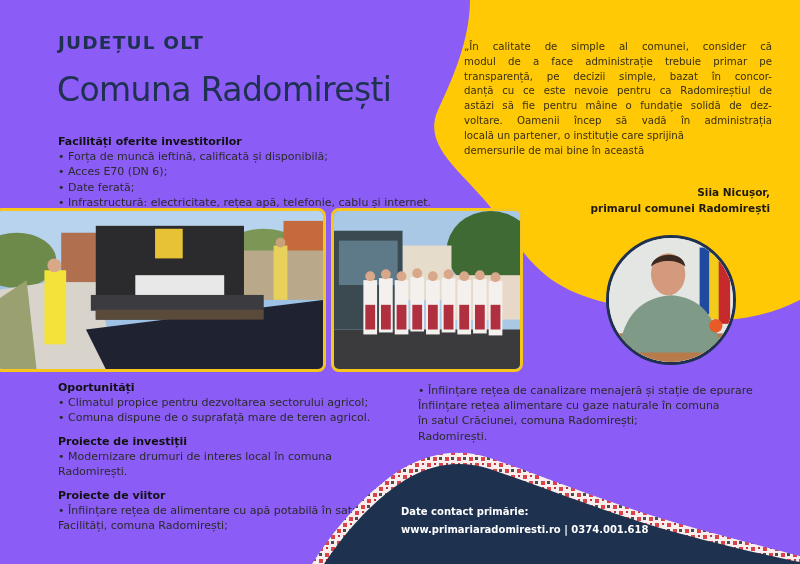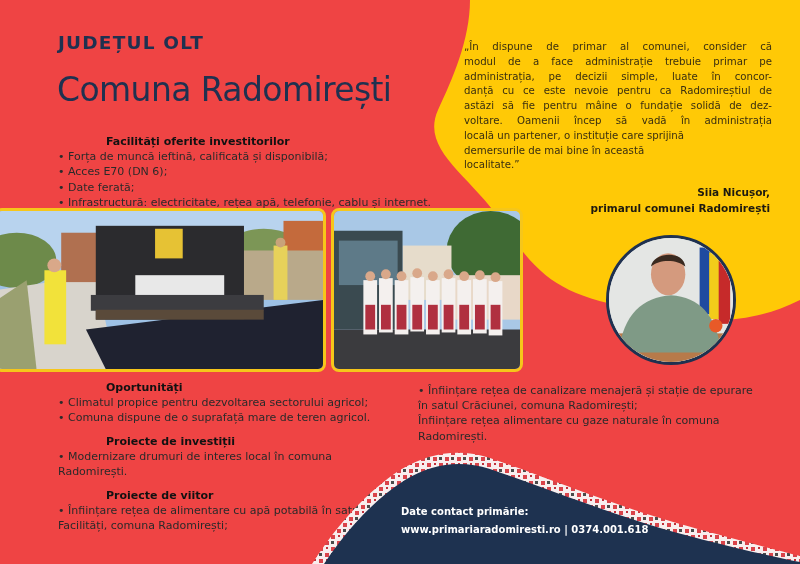--- a/index.html
+++ b/index.html
@@ -1,28 +1,28 @@
 <!DOCTYPE html>
 <html><head>
   <meta charset="utf-8">
   <style>
     * { box-sizing: border-box; margin: 0; padding: 0; }
     html, body { width: 800px; height: 564px; overflow: hidden; background: #ffffff; }
     body { position: relative; font-family: "DejaVu Sans", sans-serif; color: #222; }
 
-    .page { position: absolute; left: 0; top: 0; width: 800px; height: 564px; overflow: hidden; background: #ef4444; }
+    .page { position: absolute; left: 0; top: 0; width: 800px; height: 564px; overflow: hidden; background: #8b5cf6; }
 
     
     .blob { position: absolute; left: 0; top: 0; width: 800px; height: 564px; }
 
     .county { position: absolute; left: 58px; top: 32px; font-family: "DejaVu Sans", sans-serif; font-weight: bold; font-size: 18.5px; letter-spacing: 1.2px; color: #1f3150; }
     .title { position: absolute; left: 57px; top: 70px; font-family: "DejaVu Sans", sans-serif; font-weight: normal; font-size: 33px; letter-spacing: -0.6px; color: #1f3150; white-space: nowrap; }
 
     .section { position: absolute; font-size: 11px; line-height: 15.2px; color: #2a2a2a; }
-    .section h3 { font-size: 11px; font-weight: bold; color: #111; line-height: 15.2px; margin-left: 48px; }
+    .section h3 { font-size: 11px; font-weight: bold; color: #111; line-height: 15.2px; }
     .section .line { display: block; white-space: nowrap; }
 
     .sec-facilitati { left: 58px; top: 134px; }
     .sec-oportunitati { left: 58px; top: 380px; }
     .sec-investitii { left: 58px; top: 434px; }
     .sec-viitor { left: 58px; top: 488px; }
     .sec-right { left: 418px; top: 383px; }
 
     .quote { position: absolute; left: 464px; top: 40px; width: 308px; font-size: 10.2px; line-height: 14.8px; color: #3a2f10; text-align: justify; }
     .quote .ln { display: block; white-space: nowrap; }
@@ -55,29 +55,28 @@
 
   <div class="section sec-facilitati">
     <h3>Facilități oferite investitorilor</h3>
     <span class="line">• Forța de muncă ieftină, calificată și disponibilă;</span>
     <span class="line">• Acces E70 (DN 6);</span>
     <span class="line">• Date ferată;</span>
     <span class="line">• Infrastructură: electricitate, rețea apă, telefonie, cablu și internet.</span>
   </div>
 
   <div class="quote">
-    <span class="ln j">„În dispune de primar al comunei, consider că</span>
+    <span class="ln j">„În calitate de simple al comunei, consider că</span>
     <span class="ln j">modul de a face administrație trebuie primar pe</span>
-    <span class="ln j">administrația, pe decizii simple, luate în concor-</span>
+    <span class="ln j">transparență, pe decizii simple, bazat în concor-</span>
     <span class="ln j">danță cu ce este nevoie pentru ca Radomireștiul de</span>
     <span class="ln j">astăzi să fie pentru mâine o fundație solidă de dez-</span>
     <span class="ln j">voltare. Oamenii încep să vadă în administrația</span>
     <span class="ln r">locală un partener, o instituție care sprijină</span>
     <span class="ln r">demersurile de mai bine în această</span>
-    <span class="ln r">localitate.”</span>
   </div>
   <div class="signature">
     <div>Siia Nicușor,</div>
     <div>primarul comunei Radomirești</div>
   </div>
 
   <div class="photo photo-road">
     <svg viewBox="0 0 330 160" preserveAspectRatio="none">
       <rect x="0" y="0" width="330" height="160" fill="#9ec2e6"></rect>
       <rect x="0" y="0" width="330" height="55" fill="#b8d3ee"></rect>
@@ -174,22 +173,22 @@
   </div>
 
   <div class="section sec-viitor">
     <h3>Proiecte de viitor</h3>
     <span class="line">• Înființare rețea de alimentare cu apă potabilă în satul</span>
     <span class="line">Facilități, comuna Radomirești;</span>
   </div>
 
   <div class="section sec-right">
     <span class="line">• Înființare rețea de canalizare menajeră și stație de epurare</span>
+    <span class="line">Înființare rețea alimentare cu gaze naturale în comuna</span>
     <span class="line">în satul Crăciunei, comuna Radomirești;</span>
-    <span class="line">Înființare rețea alimentare cu gaze naturale în comuna</span>
     <span class="line">Radomirești.</span>
   </div>
 
   <svg class="footer-shape" viewBox="0 0 800 564" preserveAspectRatio="none">
     <defs>
       <pattern id="emb" x="0" y="0" width="12" height="12" patternUnits="userSpaceOnUse">
         <rect width="12" height="12" fill="#f8eeee"></rect>
         <rect x="1" y="1" width="4" height="4" fill="#d9434a"></rect>
         <rect x="7" y="7" width="4" height="4" fill="#d9434a"></rect>
         <rect x="7" y="1" width="3" height="3" fill="#4a4a4a"></rect>

